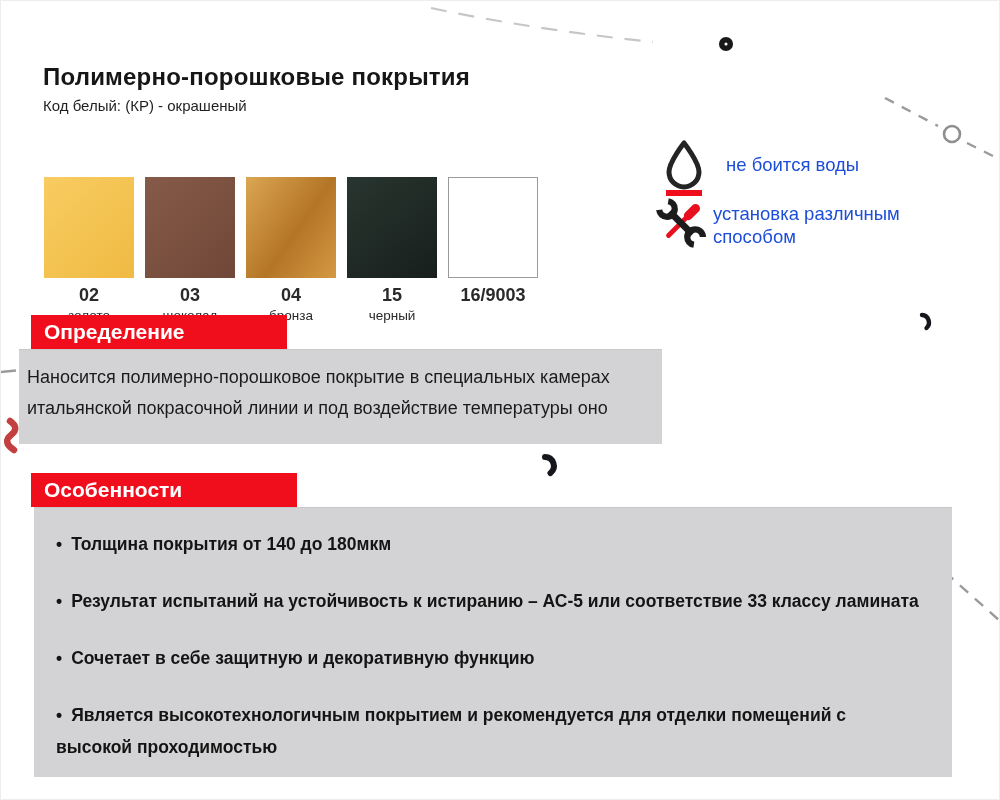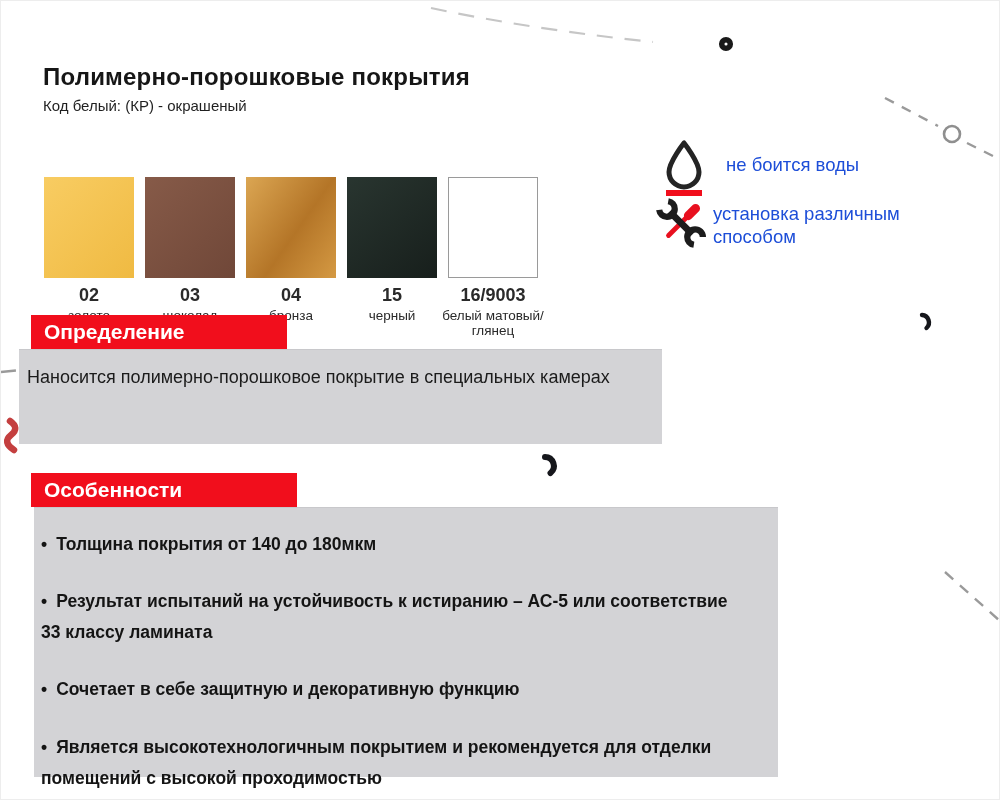--- a/index.html
+++ b/index.html
@@ -37,21 +37,21 @@
   .lab2{left:712px;top:201px;width:238px;line-height:1.25;}
 
   
   .banner{position:absolute;height:34px;background:#F10E1C;color:#fff;
     font-size:21px;font-weight:800;line-height:33px;padding-left:13px;box-sizing:border-box;}
   .banner1{left:30px;top:314px;width:256px;}
   .banner2{left:30px;top:472px;width:266px;}
   .graybox{position:absolute;background:#D3D3D6;box-shadow:inset 0 1px 0 rgba(0,0,0,.05);}
   .gb1{left:18px;top:348px;width:643px;height:95px;padding:13px 0 9px 8px;box-sizing:border-box;}
   .def-line{font-size:18px;font-weight:500;line-height:31px;color:#1b1b1b;}
-  .gb2{left:33px;top:506px;width:744px;height:270px;box-sizing:border-box;padding:22px 30px 0 7px;}
+  .gb2{left:33px;top:506px;width:918px;height:270px;box-sizing:border-box;padding:22px 30px 0 22px;}
   .feat-list{list-style:none;margin:0;padding:0;}
   .feat-list li{font-size:17.5px;font-weight:600;line-height:1.78;color:#141414;margin-bottom:26px;max-width:880px;}
   .feat-list li::before{content:"•";margin-right:9px;}
 </style>
 </head>
 <body>
 
 <div class="page">
 
   <svg class="decor" viewBox="0 0 1000 800">
@@ -98,21 +98,20 @@
       <div class="sw black" style="background-color: rgb(31, 41, 37);"></div>
       <div class="lbl">
         <div class="code">15</div>
         <div class="name">черный</div>
       </div>
     </div>
     <div class="cell">
       <div class="sw white" style="background-color: rgb(255, 255, 255);"></div>
       <div class="lbl">
         <div class="code">16/9003</div>
-        <div class="name">белый матовый/глянец</div>
       </div>
     </div>
   </div>
 
   <svg class="drop-svg" width="44" height="60" viewBox="0 0 44 60">
     <path d="M22 5 C22 5 7 24 7 34 a15 15 0 0 0 30 0 C37 24 22 5 22 5 Z" fill="none" stroke="#242424" stroke-width="5" stroke-linejoin="round"></path>
     <rect x="4" y="52" width="36" height="6" fill="#F10E1C"></rect>
   </svg>
   <div class="badge-label lab1">не боится воды</div>
 
@@ -121,20 +120,21 @@
     <line x1="31" y1="17" x2="38" y2="10" stroke="#e8101f" stroke-width="8.5" stroke-linecap="round"></line>
     <line x1="13" y1="13" x2="35" y2="35" stroke="#1c1c1c" stroke-width="6.5"></line>
     <circle cx="10.5" cy="10.5" r="7.5" fill="none" stroke="#1c1c1c" stroke-width="6" stroke-dasharray="22.4 14 10.7 0"></circle>
     <circle cx="37.5" cy="37.5" r="7.5" fill="none" stroke="#1c1c1c" stroke-width="6" stroke-dasharray="0 12.9 34.2 0"></circle>
   </svg>
   <div class="badge-label lab2">установка различным способом</div>
 
   <div class="banner banner1">Определение</div>
   <div class="graybox gb1">
     <div class="def-line">Наносится полимерно-порошковое покрытие в специальных камерах</div>
+    <div class="def-line">итальянской покрасочной линии и под воздействие температуры оно</div>
   </div>
 
   <div class="banner banner2">Особенности</div>
   <div class="graybox gb2">
     <ul class="feat-list">
       <li>Толщина покрытия от 140 до 180мкм</li>
       <li>Результат испытаний на устойчивость к истиранию – АС-5 или соответствие 33 классу ламината</li>
       <li>Сочетает в себе защитную и декоративную функцию</li>
       <li>Является высокотехнологичным покрытием и рекомендуется для отделки помещений с высокой проходимостью</li>
     </ul>

